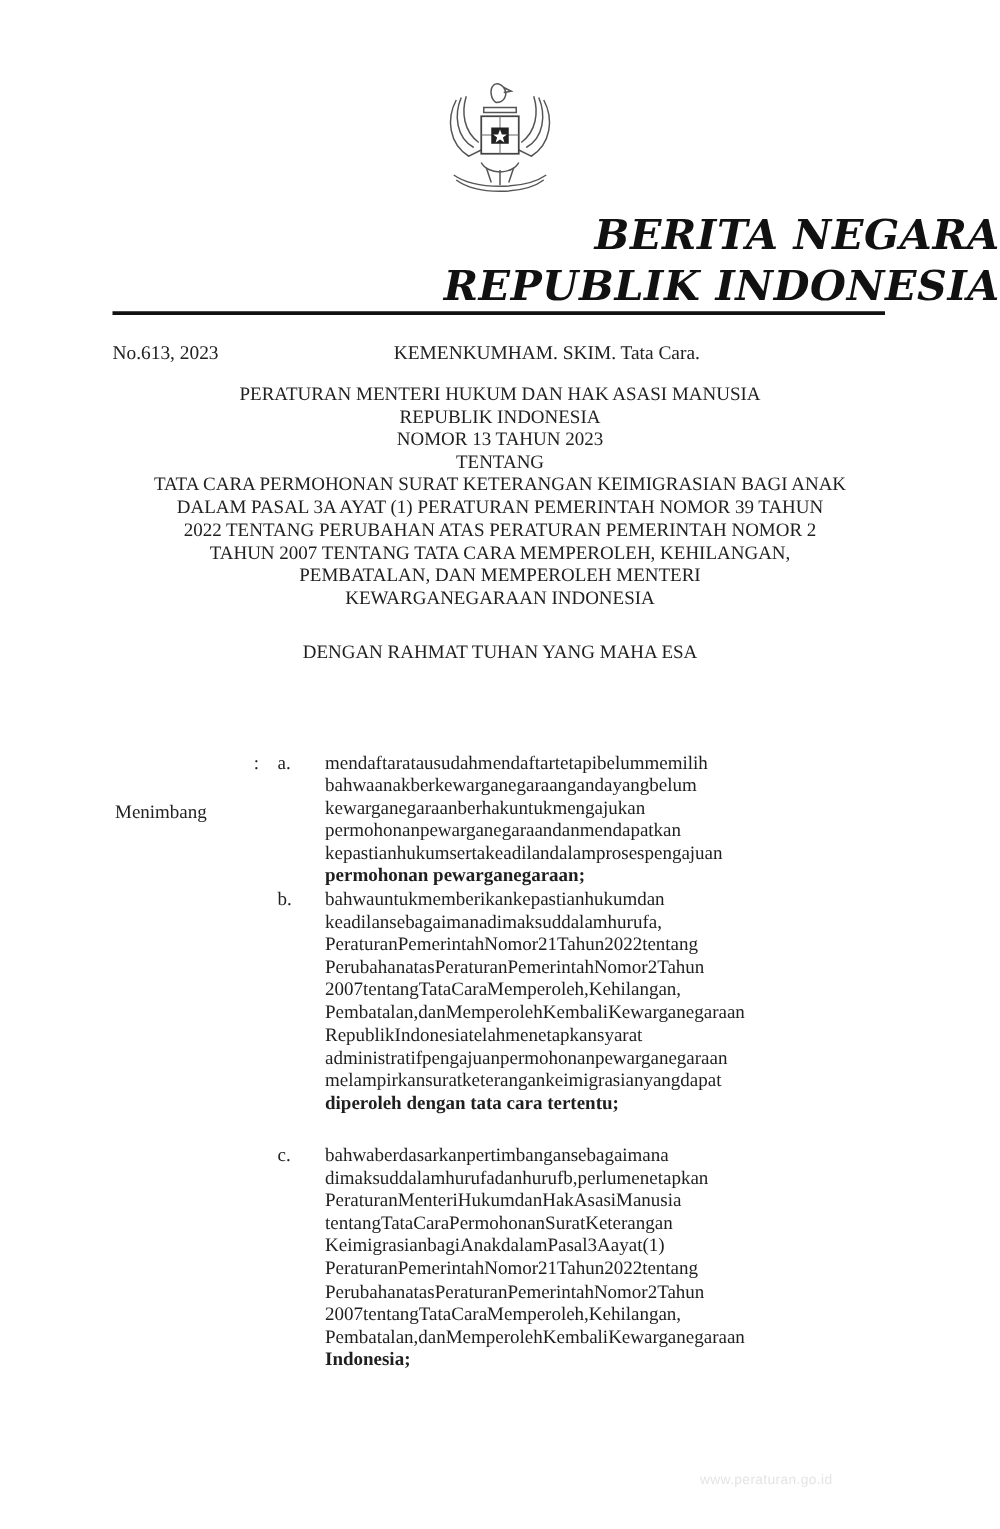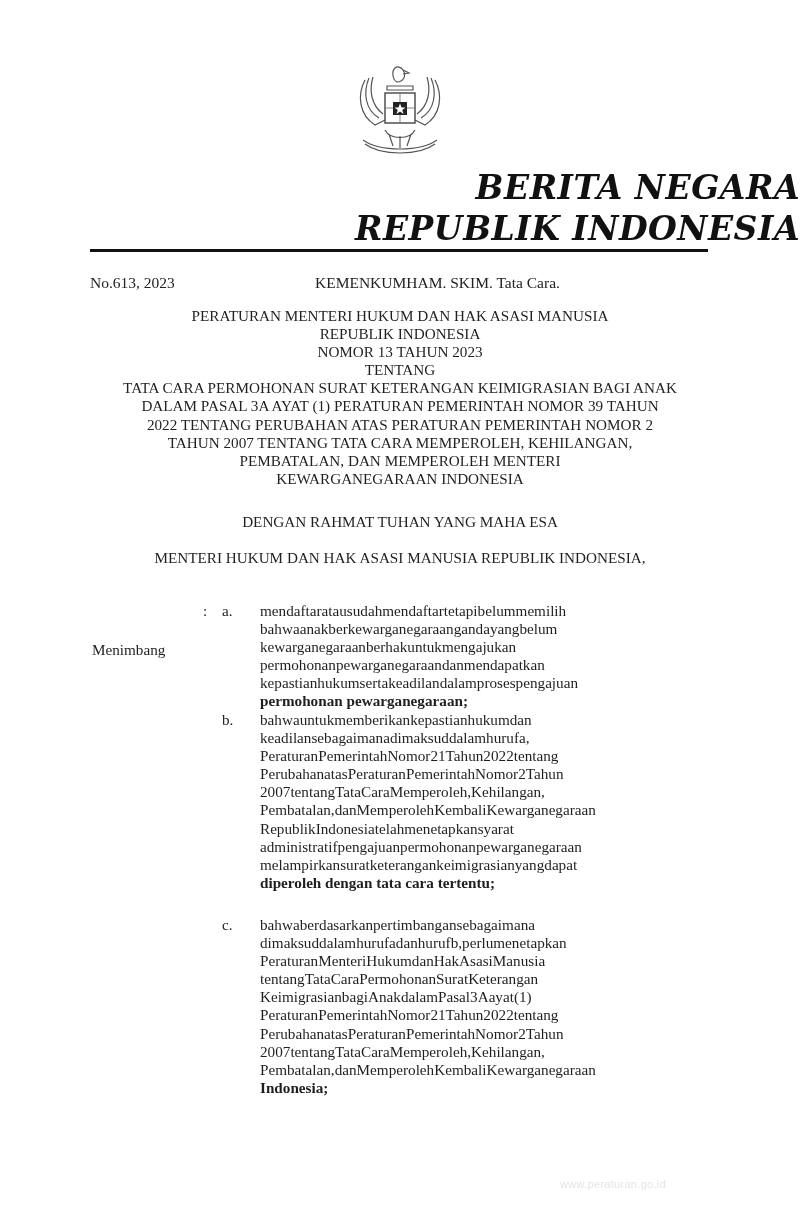--- a/index.html
+++ b/index.html
@@ -80,21 +80,20 @@
     <div>TENTANG</div>
     <div>TATA CARA PERMOHONAN SURAT KETERANGAN KEIMIGRASIAN BAGI ANAK</div>
     <div>DALAM PASAL 3A AYAT (1) PERATURAN PEMERINTAH NOMOR 39 TAHUN</div>
     <div>2022 TENTANG PERUBAHAN ATAS PERATURAN PEMERINTAH NOMOR 2</div>
     <div>TAHUN 2007 TENTANG TATA CARA MEMPEROLEH, KEHILANGAN,</div>
     <div>PEMBATALAN, DAN MEMPEROLEH MENTERI</div>
     <div>KEWARGANEGARAAN INDONESIA</div>
   </div>
 
   <div class="center-block dengan">DENGAN RAHMAT TUHAN YANG MAHA ESA</div>
-  <div class="center-block menteri">MENTERI HUKUM DAN HAK ASASI MANUSIA REPUBLIK INDONESIA,</div>
 
   <div class="row label">Menimbang</div>
   <div class="row colon">:</div>
 
   <div class="item-letter" style="top:602px">a.</div>
   <div class="item-text" style="top:602px">
     <span class="ln jl"><span>mendaftar</span><span>atau</span><span>sudah</span><span>mendaftar</span><span>tetapi</span><span>belum</span><span>memilih</span></span>
     <span class="ln jl"><span>bahwa</span><span>anak</span><span>berkewarganegaraan</span><span>ganda</span><span>yang</span><span>belum</span></span>
     <span class="ln jl"><span>kewarganegaraan</span><span>berhak</span><span>untuk</span><span>mengajukan</span></span>
     <span class="ln jl"><span>permohonan</span><span>pewarganegaraan</span><span>dan</span><span>mendapatkan</span></span>

